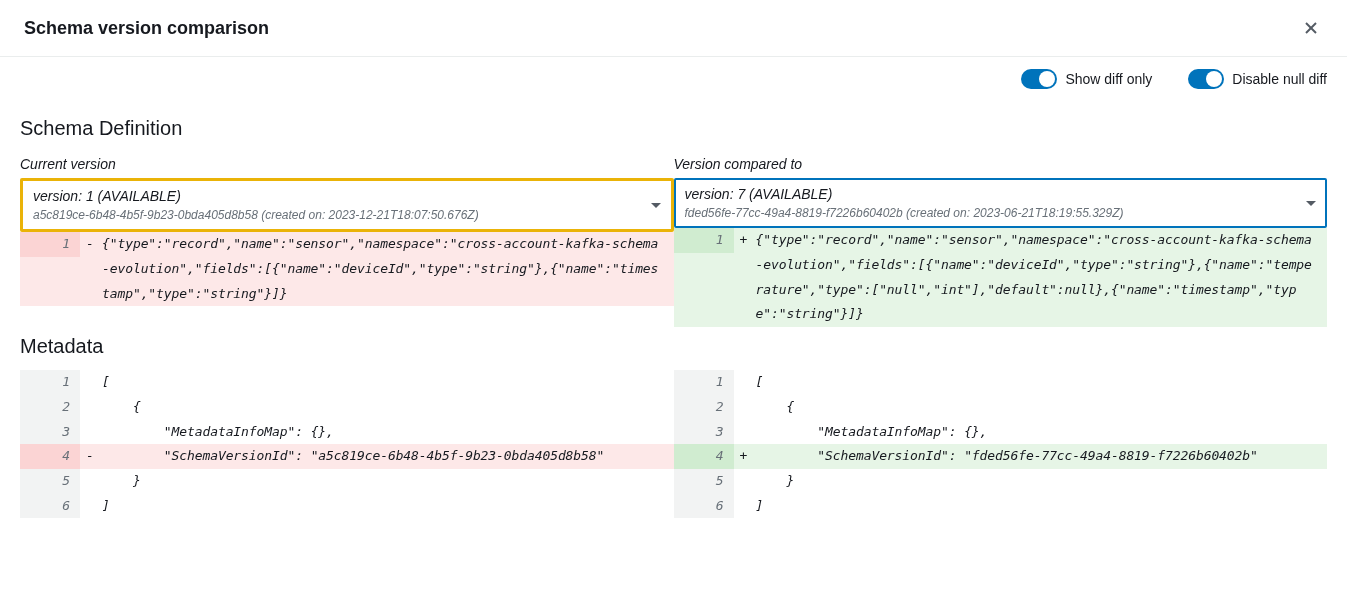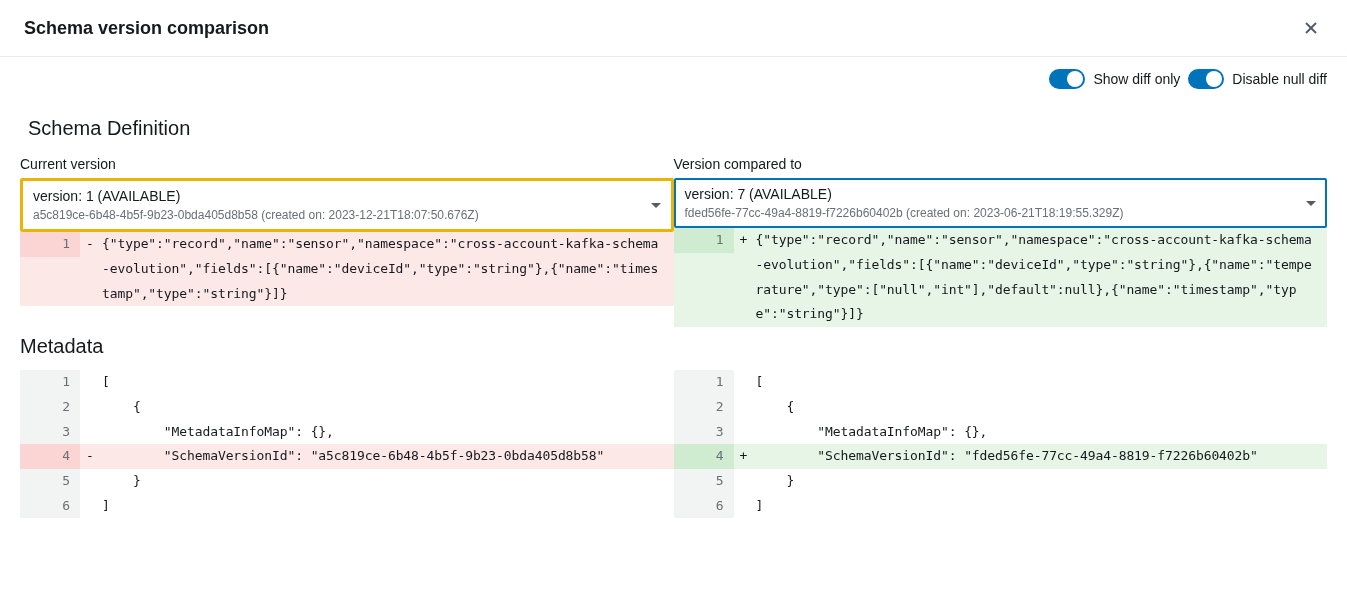--- a/index.html
+++ b/index.html
@@ -24,21 +24,21 @@
     background: none;
     border: none;
     cursor: pointer;
     padding: 4px;
     color: #545b64;
   }
   .close-btn svg { display: block; }
   .toggles {
     display: flex;
     justify-content: flex-end;
-    gap: 8px;
+    gap: 36px;
     padding: 12px 20px 8px;
   }
   .toggle {
     display: flex;
     align-items: center;
     gap: 8px;
     cursor: pointer;
   }
   .switch {
     position: relative;
@@ -56,26 +56,27 @@
     width: 16px;
     height: 16px;
     background: #fff;
     border-radius: 50%;
   }
   .toggle-label { font-size: 14px; color: #16191f; }
   .content { padding: 8px 20px 20px; }
   .section-title {
     font-size: 20px;
     font-weight: 400;
-    margin: 12px 8px 16px;
+    margin: 12px 0 16px;
     color: #16191f;
   }
   .diff-grid {
     display: grid;
     grid-template-columns: 1fr 1fr;
+    font-style: italic;
   }
   .col-label {
     font-size: 14px;
     color: #16191f;
     margin-bottom: 6px;
     font-weight: 400;
   }
   .version-select {
     display: flex;
     justify-content: space-between;

